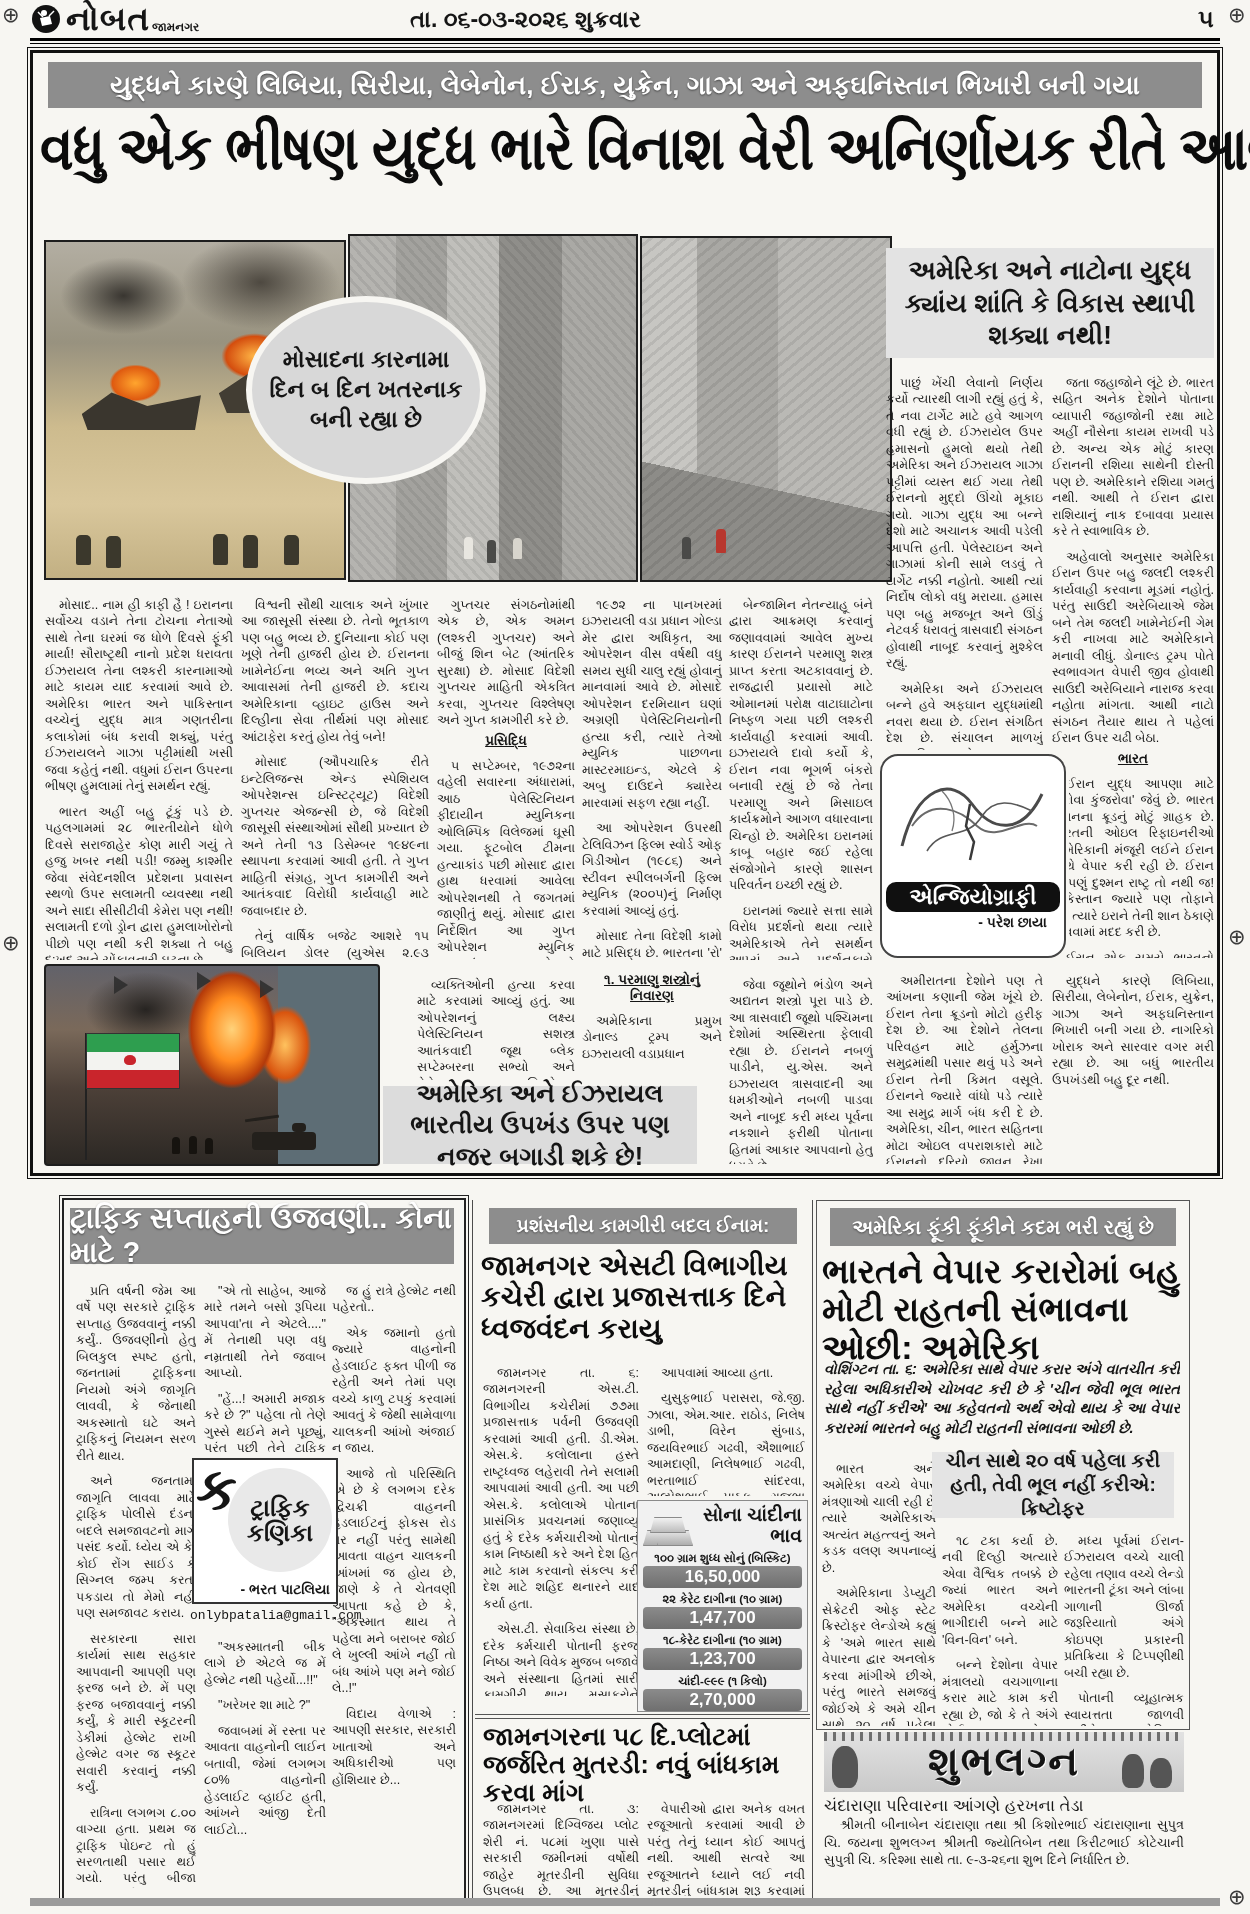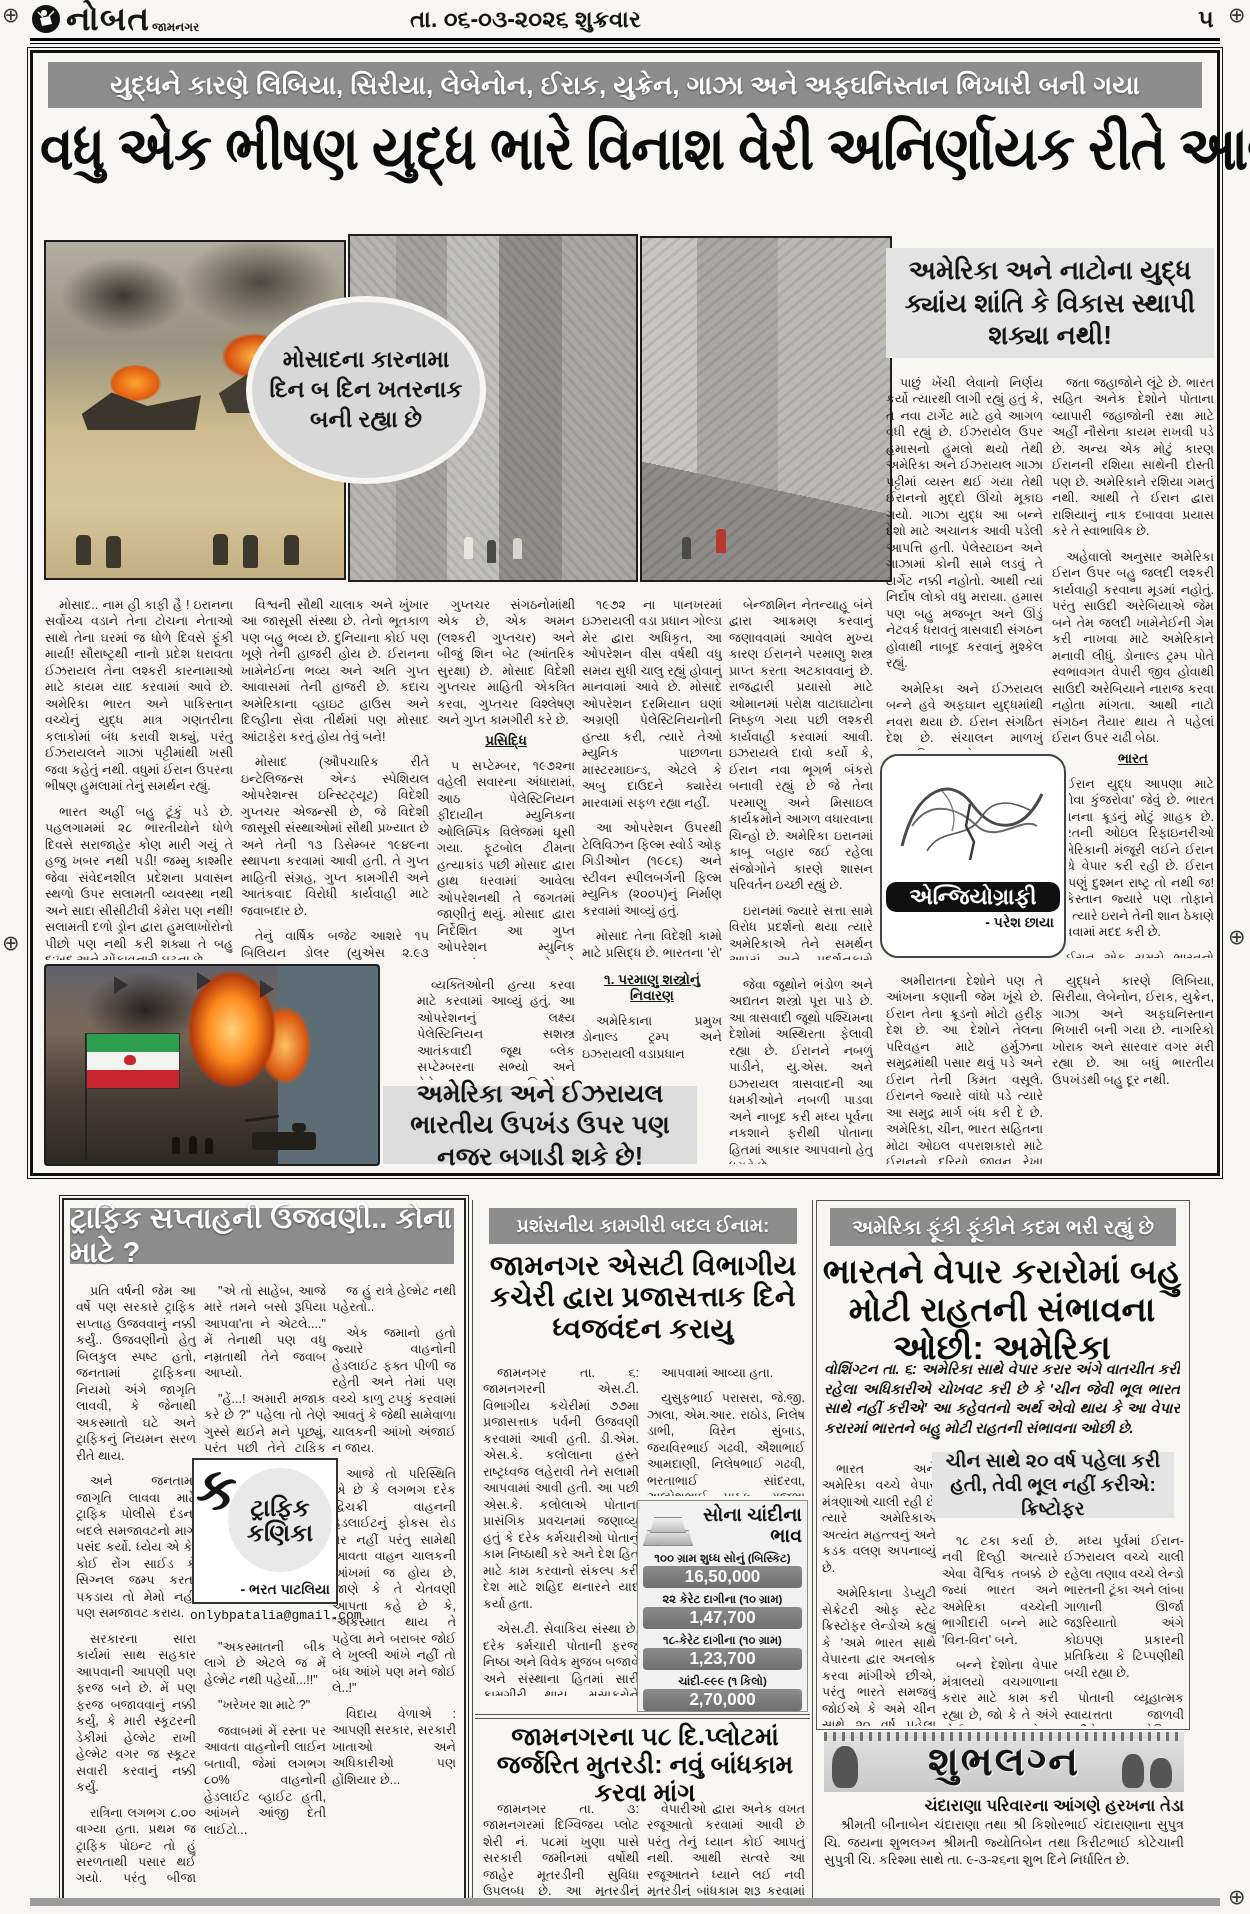--- a/index.html
+++ b/index.html
@@ -29,29 +29,29 @@
   .col{position:absolute;overflow:hidden;text-align:just;text-align:justify}
   .seg-p{font-size:12.6px;line-height:1.31;text-indent:14px;margin:9px 0 1px}
   .seg-h{font-size:13.6px;font-weight:bold;text-align:center;text-decoration:underline;margin:4px 0 2px;text-indent:0}
   .box-note{background:#dcdcdc;font-weight:900;font-size:25px;line-height:1.25;text-align:center;
             display:flex;align-items:center;justify-content:center;padding:2px 8px;box-sizing:border-box}
   
   .angio{position:absolute;background:#fff;border:2px solid #444;border-radius:18px;overflow:hidden;z-index:6;
          box-shadow:0 0 0 3px #f7f6f2}
   .angio-title{background:#101010;color:#fff;font-weight:900;font-size:22px;text-align:center;border-radius:10px;
                margin:2px 4px;padding:2px 16px}
-  .angio-by{font-weight:bold;font-size:14px;text-align:right;padding:0 10px 2px 0}
+  .angio-by{font-weight:bold;font-size:14px;text-align:right;padding:0 17px 2px 0}
   
   .vline{position:absolute;width:1px;background:#4c4c4c}
   .traffic-frame{border:2px solid #222;outline:1px solid #222;outline-offset:2px;background:#f7f6f2}
   .traffic-head{background:#8d8d8d;color:#fff;font-weight:900;font-size:29px;display:flex;align-items:center;
                 justify-content:center;text-shadow:0 1px 2px rgba(0,0,0,.5)}
   .kicker-sm{background:#8d8d8d;color:#fff;font-weight:bold;font-size:19px;display:flex;align-items:center;justify-content:center;
              text-shadow:0 1px 2px rgba(0,0,0,.45)}
-  .art-headline{font-weight:900;text-align:center;line-height:1.12;color:#0c0c0c}
+  .art-headline{font-weight:900;text-align:left;line-height:1.12;color:#0c0c0c}
   .kanika{position:absolute;border:2px solid #333;background:#fff;box-sizing:border-box;z-index:4}
   .kanika-ka{position:absolute;left:2px;top:0;font-size:58px;font-weight:900;line-height:1}
   .kanika-oval{position:absolute;right:4px;top:8px;width:104px;height:104px;border-radius:50%;
                display:flex;flex-direction:column;align-items:center;justify-content:center;background:#e9e9e9}
   .kanika-t{font-weight:900;font-size:24px;line-height:1.05}
   .kanika-by{position:absolute;right:6px;bottom:4px;font-weight:bold;font-size:14px}
   .kanika-email{font-size:13px;font-family:"Liberation Mono","DejaVu Sans Mono",monospace}
   
   .gold-box{position:absolute;border:1px solid #8a8a8a;background:#f1f1f1;box-sizing:border-box;padding:4px 5px;z-index:4}
   .gold-title{font-weight:900;font-size:19px;line-height:1.1;text-align:right}
@@ -66,21 +66,21 @@
   .trade-lead{font-size:14.6px;font-weight:bold;font-style:italic;line-height:1.35;text-align:justify}
   .inner-box{background:#e4e4e4;font-weight:900;font-size:19px;line-height:1.25;text-align:center;
              display:flex;align-items:center;justify-content:center;padding:2px 6px;box-sizing:border-box}
   
   .wed-banner{position:absolute;background:linear-gradient(180deg,#e2e2e2,#c9c9c9);overflow:hidden;
               display:flex;align-items:center;justify-content:center}
   .wed-garland{position:absolute;left:0;top:0;right:0;height:9px;
     background:repeating-linear-gradient(90deg,#6f6f6f 0 3px,transparent 3px 9px)}
   .wed-title{font-size:40px;font-weight:900;letter-spacing:2px;color:#141414;text-shadow:1px 1px 0 #fff}
   .wed-fig{position:absolute;background:#555;border-radius:45% 45% 30% 30%}
-  .wed-head{font-weight:700;font-size:16.5px;text-align:right}
+  .wed-head{font-weight:400;font-size:16.5px;text-align:left}
   .wed-body{font-size:13px;line-height:1.35;text-align:justify;text-indent:16px}
   .gray-footer{position:absolute;background:#9b9b9b}
   .soldier{position:absolute;background:#3b382c;border-radius:5px 5px 2px 2px}
   .person{position:absolute;background:#4a4a48;border-radius:4px 4px 1px 1px}
   .flag{position:absolute;border:1px solid #333;display:flex;flex-direction:column;z-index:3}
   .flag>div{flex:1}
   .tank{position:absolute;background:#23201c;border-radius:4px}
   .jet{position:absolute;width:0;height:0;border-left:9px solid transparent;border-right:9px solid transparent;
        border-bottom:14px solid #2c2c2c;transform:rotate(90deg);opacity:.85}
 </style>

